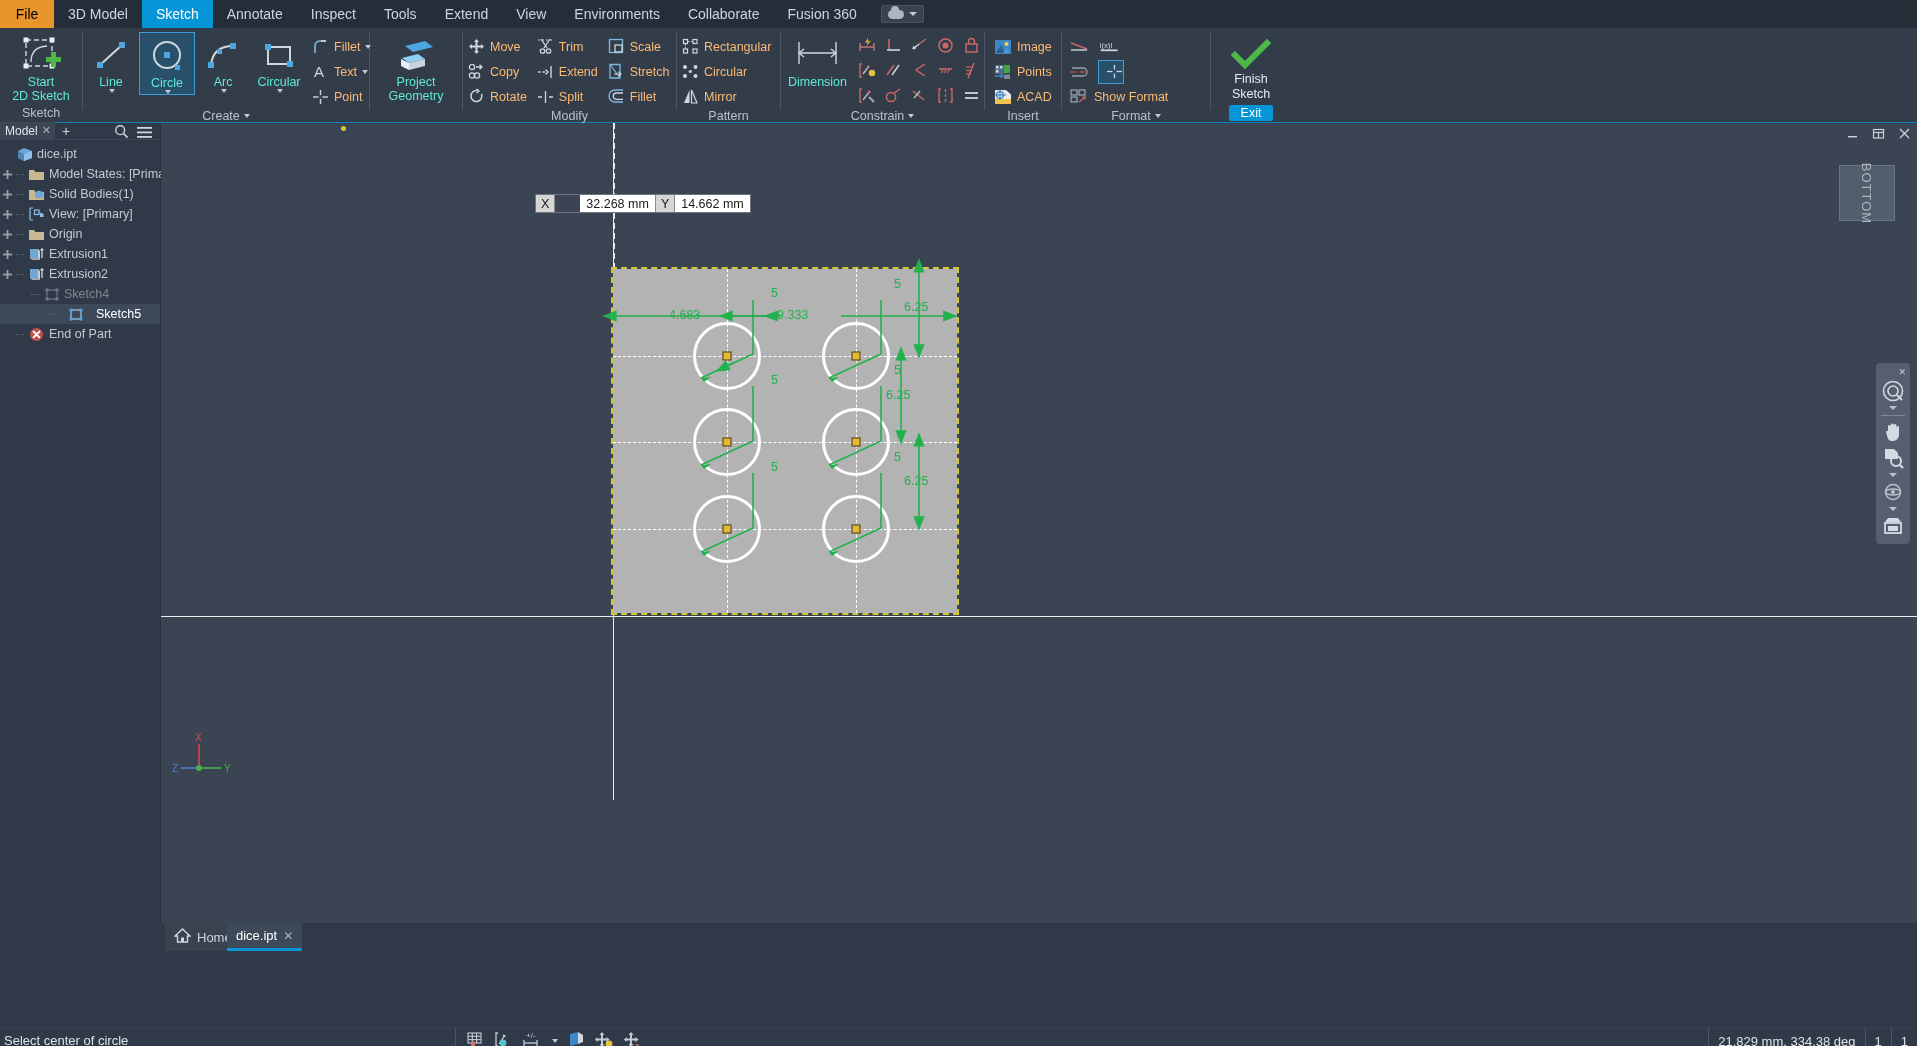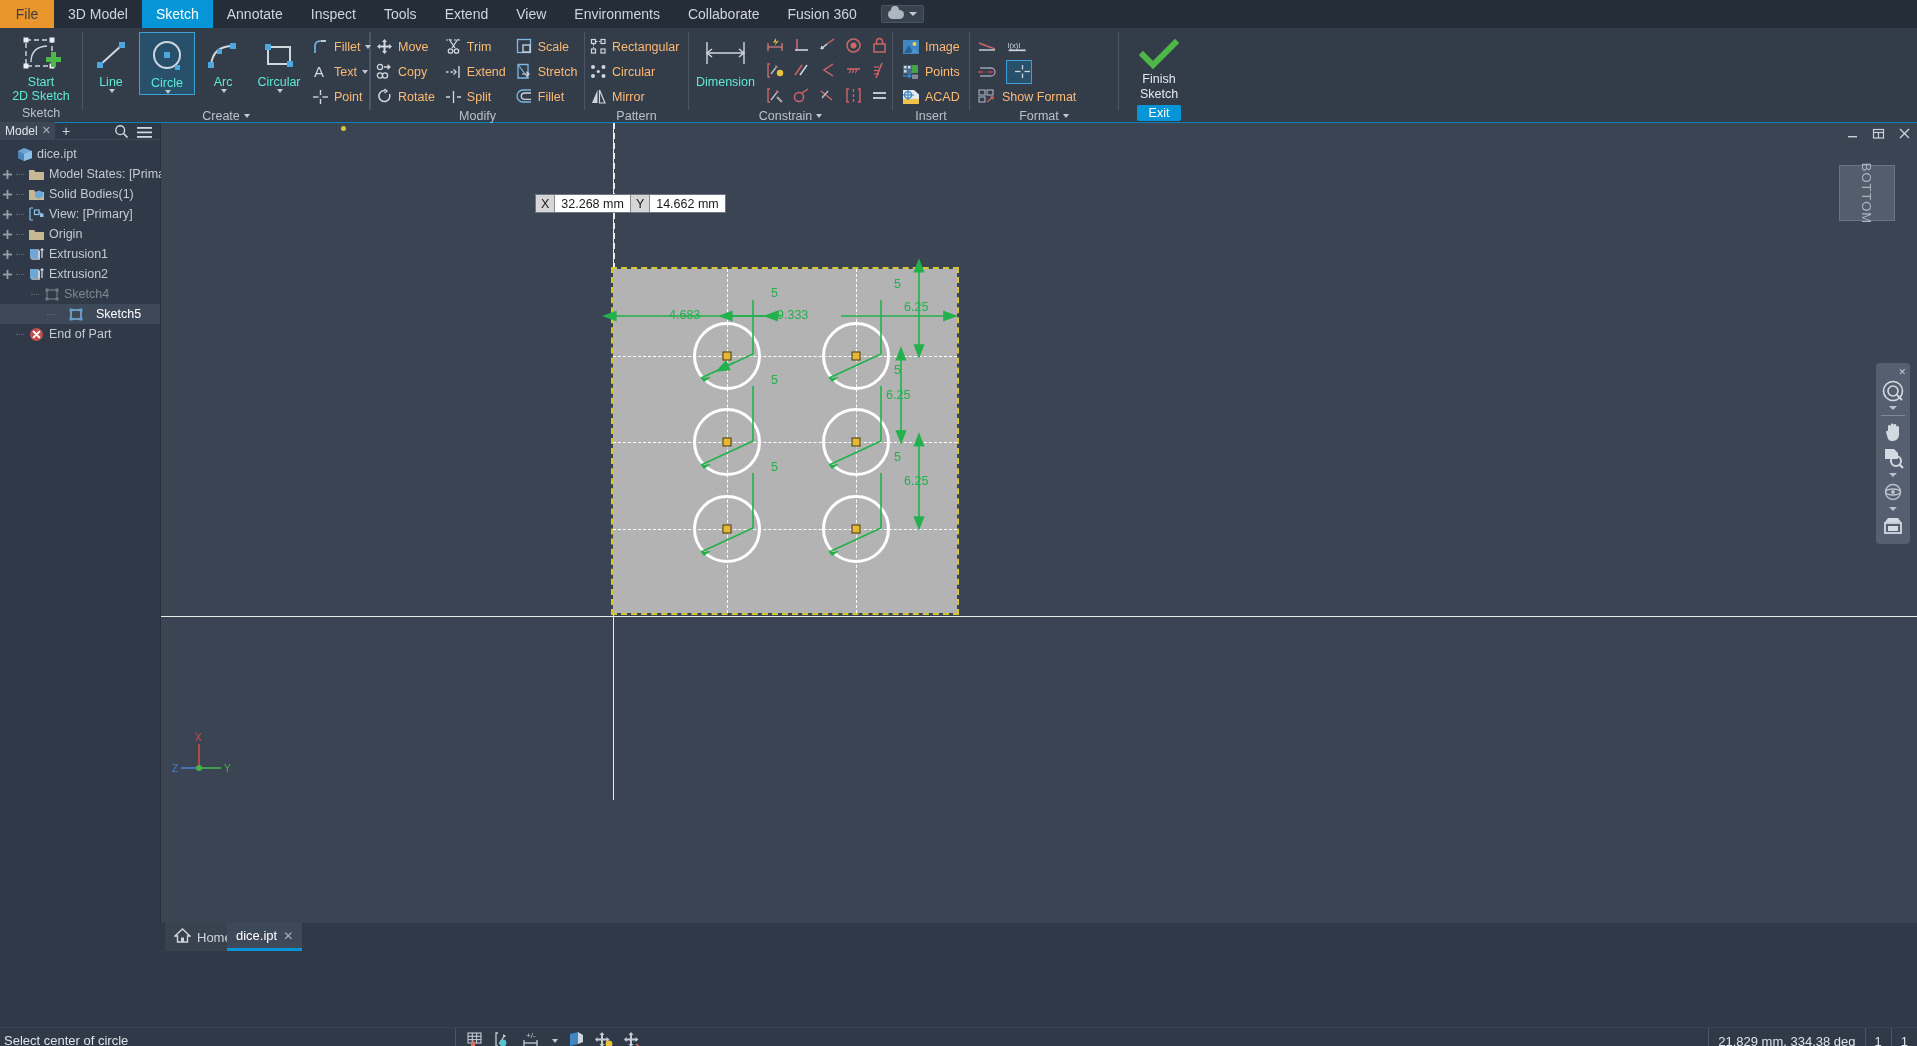--- a/index.html
+++ b/index.html
@@ -12,21 +12,21 @@
     -webkit-font-smoothing:antialiased;
   }
   #app { position:relative; width:1917px; height:1046px; }
 
   
   .menubar {
     position:absolute; top:0; left:0; width:1917px; height:28px;
     background:#252d38; display:flex; align-items:stretch;
   }
   .menu-file {
-    background:#e8962c; color:#404040; width:54px;
+    background:#e8962c; color:#000000; width:54px;
     display:flex; align-items:center; justify-content:center;
     font-size:14px;
   }
   .menu-item {
     padding:0 14px; display:flex; align-items:center;
     color:#cfd5dd; font-size:14px; white-space:nowrap;
   }
   .menu-item.active { background:#0696d7; color:#fff; }
   .menu-dropdown-box {
     margin-left:10px; display:flex; align-items:center; gap:5px;
@@ -152,21 +152,21 @@
   svg.dimlayer { position:absolute; left:0; top:0; width:1756px; height:800px; pointer-events:none;}
 
   
   .coordbox {
     position:absolute; left:374px; top:71px; display:flex; align-items:stretch;
     border:1px solid #6d7682; height:19px; font-size:12.5px;
   }
   .coordbox .lbl { background:#d6d6d6; color:#1a1a1a; padding:0 5px; display:flex;align-items:center;
                    border-right:1px solid #8a8a8a; font-weight:400;}
   .coordbox .val { background:#ffffff; color:#1a1a1a; padding:0 6px; display:flex;align-items:center;}
-  .coordbox .val.x { border-right:1px solid #8a8a8a;}
+  .coordbox .val.x { border-right:1px solid #8a8a8a;margin-left:25px;}
 
   
   .viewcube {
     position:absolute; right:22px; top:42px; width:56px; height:56px;
     background:rgba(150,160,175,.28); border:1px solid rgba(180,190,205,.25);
     display:flex; align-items:center; justify-content:center;
   }
   .viewcube span {
     transform:rotate(90deg); color:#aab3bf; font-size:13px; letter-spacing:1px;
   }
@@ -340,20 +340,37 @@
           </div>
         </div>
       </div>
       <div class="panel-title">
         <span>Create</span>
         <span class="caret-dn"></span>
       </div>
     </div>
     <div class="panel-sep"></div>
 
+    <div class="panel" style="width:92px;">
+      <div class="panel-body" style="justify-content:center;">
+        <div class="bigbtn" style="width:90px;">
+          <div class="ic">
+            <svg width="42" height="38" viewBox="0 0 42 38">
+              <polygon points="10,10 30,5 38,11 18,16" fill="#4da6e0"></polygon>
+              <polygon points="7,22 23,18 30,23 14,27" fill="#8fd0f0"></polygon>
+              <polygon points="6,23 14,27 14,34 6,30" fill="#e8edf2"></polygon>
+              <polygon points="14,27 30,23 30,30 14,34" fill="#c8d2dc"></polygon>
+            </svg>
+          </div>
+          <span>Project</span>
+          <span>Geometry</span>
+        </div>
+      </div>
+      <div class="panel-title"></div>
+    </div>
     <div class="panel-sep"></div>
 
     <div class="panel" style="width:213px;">
       <div class="panel-body">
         <div class="smallcol">
           <div class="smallrow">
             <div class="ic16">
               <svg width="17" height="17" viewBox="0 0 17 17">
                   <path d="M8.5 1 L11 4 H9.5 V7.5 H13 V6 L16 8.5 L13 11 V9.5 H9.5 V13 H11 L8.5 16 L6 13 H7.5 V9.5 H4 V11 L1 8.5 L4 6 V7.5 H7.5 V4 H6 Z" fill="#cfd6de"></path>
                 </svg>

